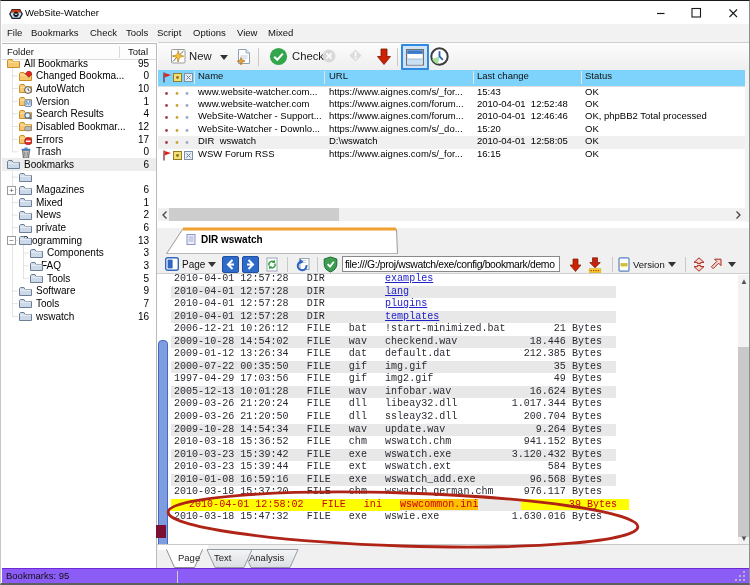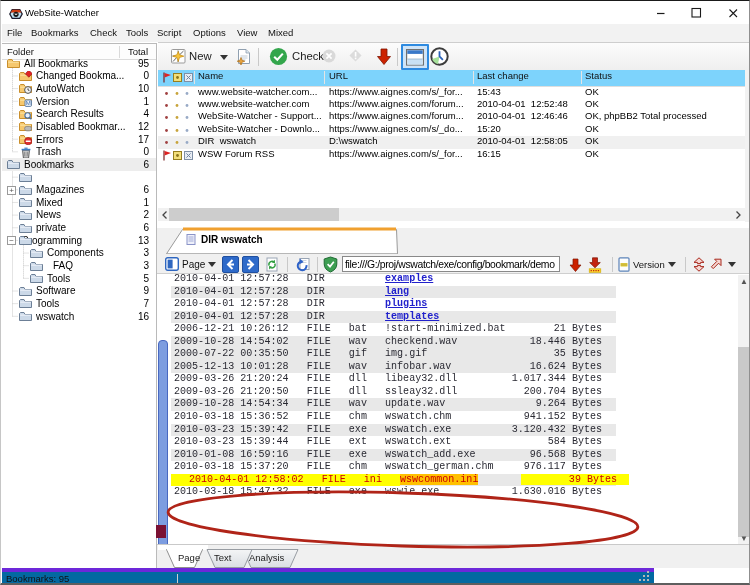--- a/index.html
+++ b/index.html
@@ -30,30 +30,30 @@
 .lrow span{position:absolute;top:-1px;white-space:pre;color:#000}
 .hsb{position:absolute;left:0;top:138px;width:587px;height:13px;background:#f1f1f1}
 .hsb .th{position:absolute;left:11px;top:0px;width:170px;height:13px;background:#cdcdcd}
 #lpane{position:absolute;left:156px;top:222px;width:594px;height:345px;background:#fff}
 #lptb{position:absolute;left:0;top:31px;width:594px;height:21px}
 #addr{position:absolute;left:185px;top:2px;width:218px;height:16px;background:#fff;border:1px solid #898989;font-size:10.4px;padding:2px 0 0 2px;white-space:nowrap;overflow:hidden;letter-spacing:-0.35px}
 #files{position:absolute;left:14px;top:50px;width:575px;height:290px;overflow:hidden;font-family:"Liberation Mono",monospace;font-size:10.05px;line-height:12.56px;color:#2a2a33}
 #files .ln{position:relative;height:12.56px;white-space:pre;padding-left:3px}
 #files .st{background:#e8e8e8;width:445px}
 #files .wt{width:445px}
-#files a{color:#2121cc;text-decoration:underline;font-weight:bold}
+#files a{color:#2121cc;text-decoration:underline;font-weight:normal}
 .ybg{background:#ffff00;color:#cc0000}
 .obg{background:#ffc000;color:#cc0000}
 #vsb{position:absolute;left:581px;top:52px;width:12px;height:270px;background:#f2f2f2}
 #vsb .th{position:absolute;left:0;top:72px;width:12px;height:190px;background:#c9c9c9}
 #vsb .ar{position:absolute;left:0;width:12px;text-align:center;font-size:8px;color:#555}
 #bluebar{position:absolute;left:0.5px;top:117px;width:10px;height:208px;background:#7d9de0;border:1px solid #4868c0;border-radius:4px}
 #maroon{position:absolute;left:-2.5px;top:184px;width:9.5px;height:13px;background:#7a1133}
 #btabs{position:absolute;left:156px;top:544px;width:594px;height:23px;background:#f0f0f0}
-#status{position:absolute;left:1px;top:567px;width:652px;height:17px;background:#0369a1;border-top:4px solid #6d28d9}
+#status{position:absolute;left:1px;top:567px;width:748px;height:17px;background:#8b5cf6;border-top:1px solid #6d28d9}
 #status .txt{position:absolute;left:4px;top:1px;font-size:9.5px;color:#111}
 #status .sep{position:absolute;left:175px;top:2px;width:1px;height:13px;background:#cfcfcf}
 #topline{position:absolute;left:156px;top:222px;width:594px;height:1px;background:#cccccc}
 </style></head><body>
 <div id="win">
 <div id="title">
 <svg class="abs" style="left:7px;top:6px" width="14" height="12" viewBox="0 0 14 12">
         <path d="M0.8 6 L3.2 1.6 L10.8 1.6 L13.2 6 L10.8 10.4 L3.2 10.4 Z" fill="#bfe0f2" stroke="#1c1c2e" stroke-width="1.3"></path>
         <path d="M1.6 4.6 L3.4 1.8 L10.6 1.8 L12.4 4.6 Z" fill="#cc3a10"></path>
         <circle cx="7" cy="6.3" r="2.6" fill="#151515"></circle>
@@ -236,21 +236,21 @@
       </svg>
       <div class="trow" style="top:202.85px">
         <span class="nm" style="left:45px">Components</span>
         <span class="ct">3</span>
       </div>
       <svg class="abs" style="left:28px;top:203.85px" width="13" height="11" viewBox="0 0 13 11">
         <path d="M0.5 2.5 L0.5 9.5 L12.5 9.5 L12.5 3.5 L6 3.5 L5 1.5 L1.5 1.5 Z" fill="#ccd9e8" stroke="#6c7f96" stroke-width="1"></path>
         <path d="M1.2 4.2 L11.8 4.2" stroke="#e8eef6" stroke-width="1.3"></path>
       </svg>
       <div class="trow" style="top:215.50px">
-        <span class="nm" style="left:51px">FAQ</span>
+        <span class="nm" style="left:39px">FAQ</span>
         <span class="ct">3</span>
       </div>
       <svg class="abs" style="left:28px;top:216.5px" width="13" height="11" viewBox="0 0 13 11">
         <path d="M0.5 2.5 L0.5 9.5 L12.5 9.5 L12.5 3.5 L6 3.5 L5 1.5 L1.5 1.5 Z" fill="#ccd9e8" stroke="#6c7f96" stroke-width="1"></path>
         <path d="M1.2 4.2 L11.8 4.2" stroke="#e8eef6" stroke-width="1.3"></path>
       </svg>
       <div class="trow" style="top:228.15px">
         <span class="nm" style="left:45px">Tools</span>
         <span class="ct">5</span>
       </div>
@@ -519,21 +519,23 @@
           <path d="M0 0 L8 0 L4 5 Z" fill="#333"></path>
         </svg>
 </div>
 <div id="files">
         <div class="ln wt">2010-04-01 12:57:28   DIR          <a>examples</a></div>
         <div class="ln st">2010-04-01 12:57:28   DIR          <a>lang</a></div>
         <div class="ln wt">2010-04-01 12:57:28   DIR          <a>plugins</a></div>
         <div class="ln st">2010-04-01 12:57:28   DIR          <a>templates</a></div>
         <div class="ln wt">2006-12-21 10:26:12   FILE   bat   !start-minimized.bat        21 Bytes</div>
         <div class="ln st">2009-10-28 14:54:02   FILE   wav   checkend.wav            18.446 Bytes</div>
+        <div class="ln wt">2009-01-12 13:26:34   FILE   dat   default.dat            212.385 Bytes</div>
         <div class="ln st">2000-07-22 00:35:50   FILE   gif   img.gif                     35 Bytes</div>
+        <div class="ln wt">1997-04-29 17:03:56   FILE   gif   img2.gif                    49 Bytes</div>
         <div class="ln st">2005-12-13 10:01:28   FILE   wav   infobar.wav             16.624 Bytes</div>
         <div class="ln wt">2009-03-26 21:20:24   FILE   dll   libeay32.dll         1.017.344 Bytes</div>
         <div class="ln wt">2009-03-26 21:20:50   FILE   dll   ssleay32.dll           200.704 Bytes</div>
         <div class="ln st">2009-10-28 14:54:34   FILE   wav   update.wav               9.264 Bytes</div>
         <div class="ln wt">2010-03-18 15:36:52   FILE   chm   wswatch.chm            941.152 Bytes</div>
         <div class="ln st">2010-03-23 15:39:42   FILE   exe   wswatch.exe          3.120.432 Bytes</div>
         <div class="ln wt">2010-03-23 15:39:44   FILE   ext   wswatch.ext                584 Bytes</div>
         <div class="ln st">2010-01-08 16:59:16   FILE   exe   wswatch_add.exe         96.568 Bytes</div>
         <div class="ln wt">2010-03-18 15:37:20   FILE   chm   wswatch_german.chm     976.117 Bytes</div>
         <div class="ln st"><span class="ybg" style="display:inline-block;margin-left:-3px;padding-left:18px">2010-04-01 12:58:02   FILE   ini   </span><span class="obg">wswcommon.ini</span>       <span class="ybg">        39 Bytes  </span></div>

